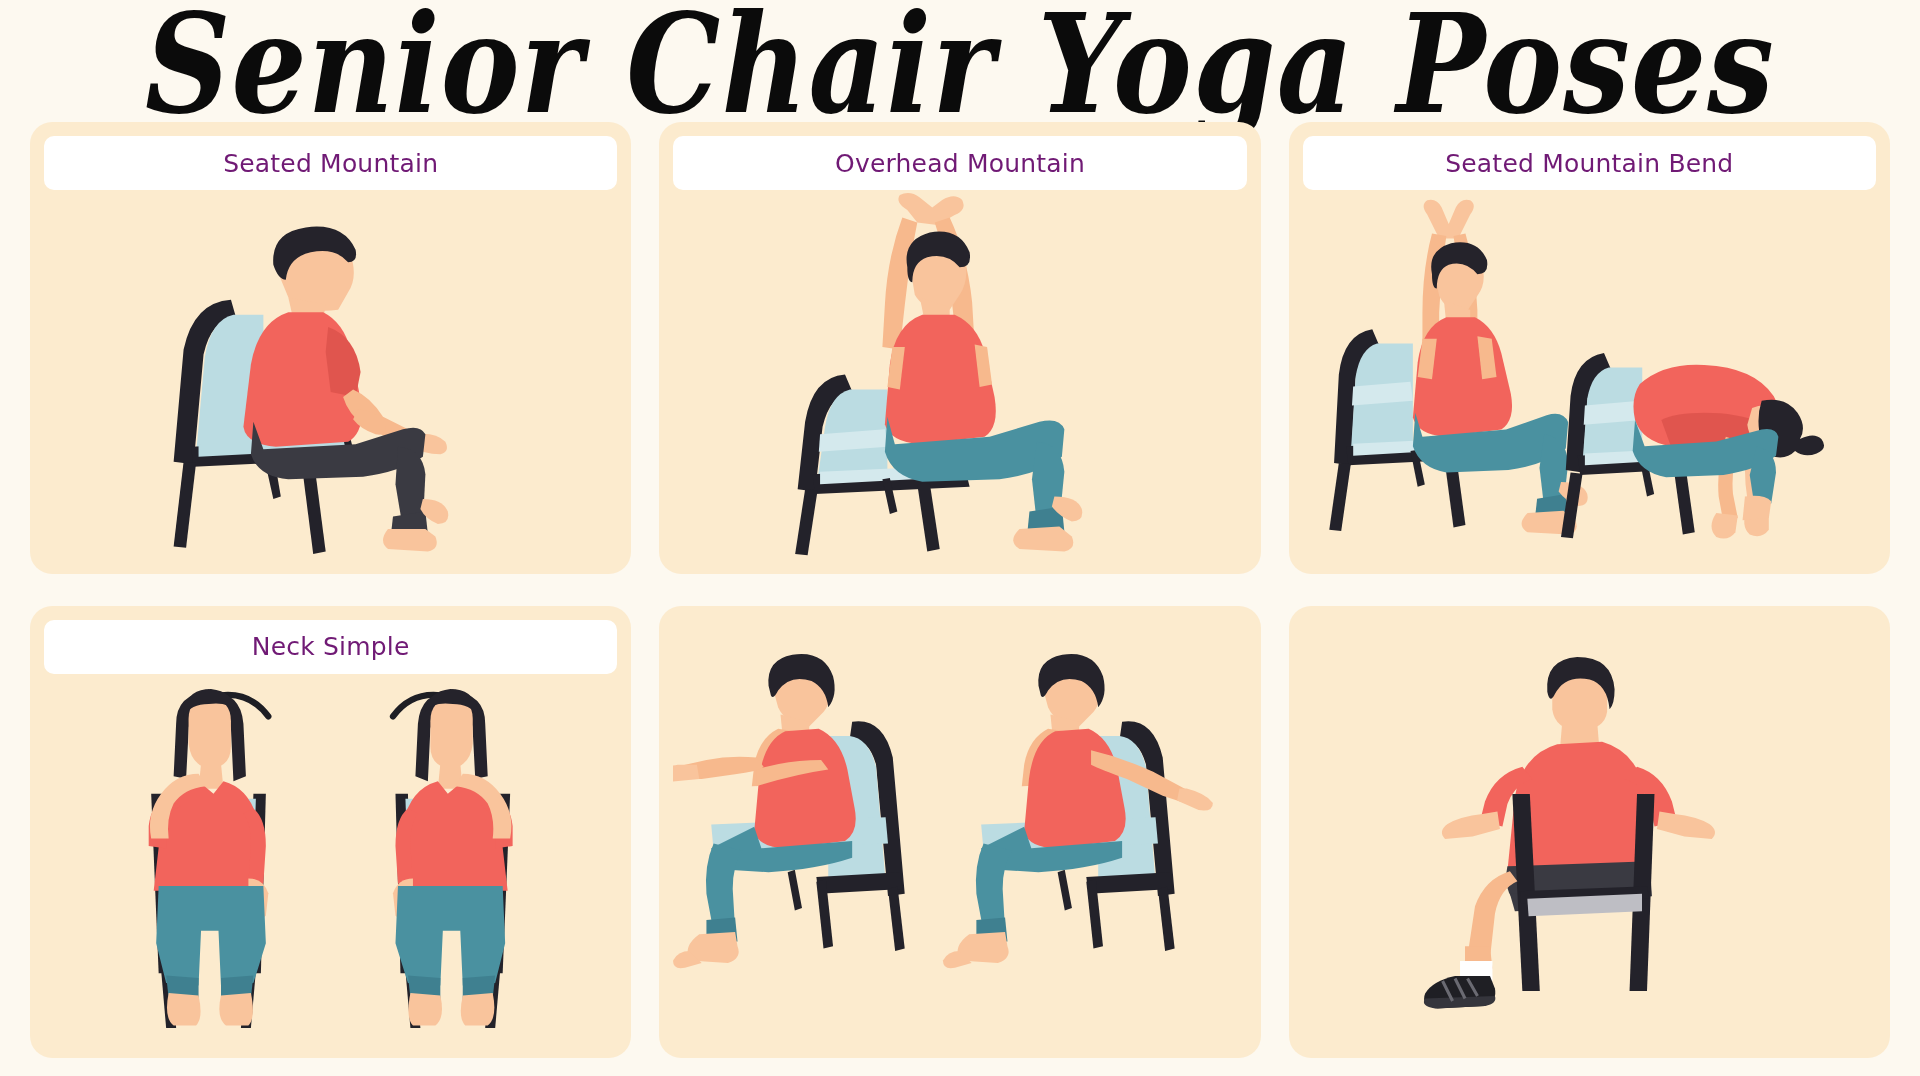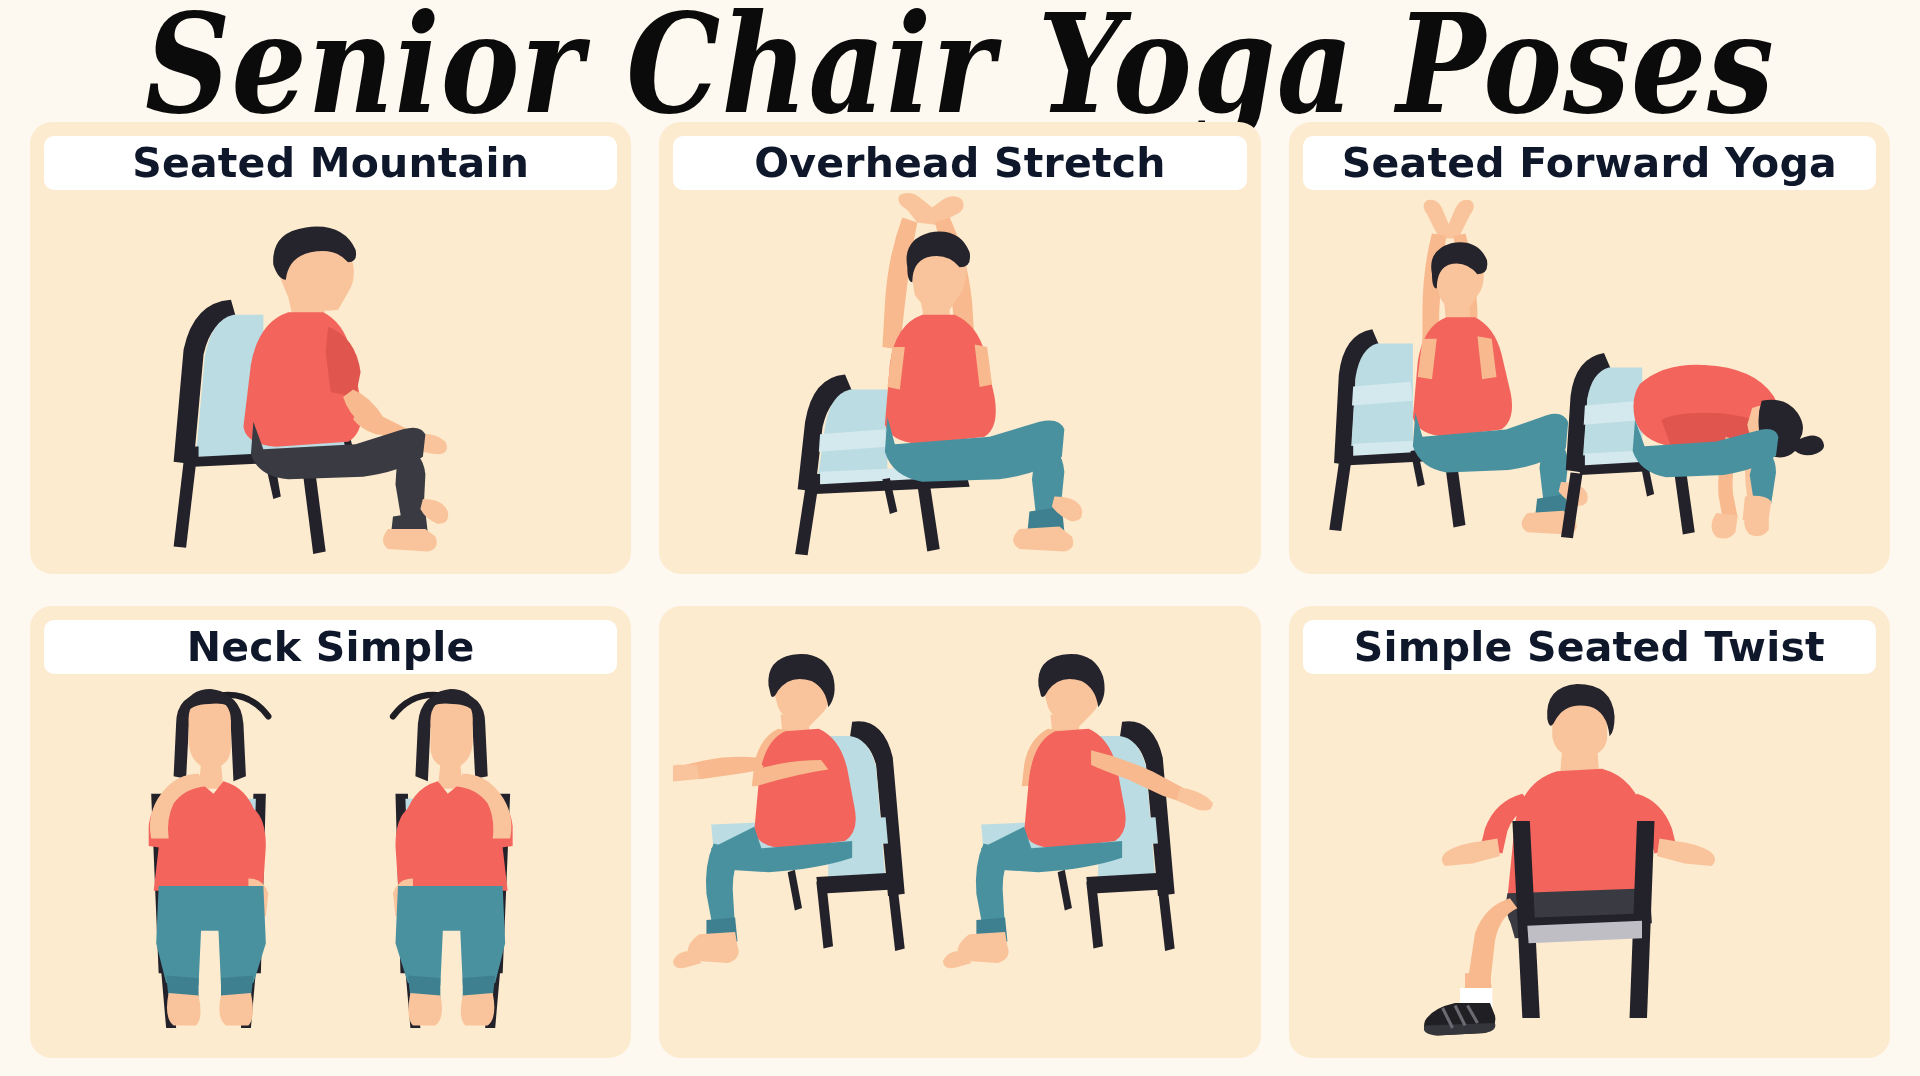--- a/index.html
+++ b/index.html
@@ -67,23 +67,23 @@
     background: #FFFFFF;
     border-radius: 10px;
     height: 54px;
     display: flex;
     align-items: center;
     justify-content: center;
     flex: 0 0 auto;
   }
   .card-label span {
     font-family: "DejaVu Sans", sans-serif;
-    font-size: 41px;
-    font-weight: 700;
-    color: #0f172a;
+    font-size: 25px;
+    font-weight: 400;
+    color: #701a75;
     letter-spacing: 0.2px;
     white-space: nowrap;
   }
 
   .card-art {
     flex: 1;
     display: flex;
     align-items: center;
     justify-content: center;
     min-height: 0;
@@ -141,21 +141,21 @@
             <path d="M304 248 Q320 248 324 258 Q326 268 316 268 Q306 264 302 256 Z" fill="#F9C49C"></path>
 
             <path d="M252 176 Q268 178 274 188 Q276 198 266 196 Q254 192 248 184 Z" fill="#F7B98D"></path>
           </g>
         </svg>
       </div>
     </div>
 
     <div class="card">
       <div class="card-label">
-        <span>Overhead Stretch</span>
+        <span>Overhead Mountain</span>
       </div>
       <div class="card-art">
         <svg viewBox="0 0 460 300" preserveAspectRatio="xMidYMid meet">
           <g>
             <path d="M138 148 Q112 150 106 186 L100 240 L114 242 L120 190 Q126 164 144 162 Z" fill="#23222A"></path>
             <path d="M142 160 Q126 164 122 190 L116 232 L172 230 L172 160 Z" fill="#BBDCE2"></path>
             <path d="M118 196 L170 192 L172 206 L117 210 Z" fill="#D4E9ED"></path>
             <path d="M112 228 L234 222 L238 238 L114 244 Z" fill="#23222A"></path>
             <path d="M118 226 L228 221 L230 230 L118 236 Z" fill="#D4E9ED"></path>
             <path d="M106 240 L98 292 L108 293 L116 241 Z" fill="#23222A"></path>
@@ -183,21 +183,21 @@
             <path d="M286 258 L312 254 L314 274 L284 278 Z" fill="#3F8090"></path>
             <path d="M278 272 Q268 282 278 288 L314 290 Q324 288 320 278 L310 270 Z" fill="#F9C49C"></path>
             <path d="M306 246 Q324 246 328 256 Q330 266 320 266 Q310 262 304 254 Z" fill="#F9C49C"></path>
           </g>
         </svg>
       </div>
     </div>
 
     <div class="card">
       <div class="card-label">
-        <span>Seated Forward Yoga</span>
+        <span>Seated Mountain Bend</span>
       </div>
       <div class="card-art">
         <svg viewBox="0 0 480 300" preserveAspectRatio="xMidYMid meet">
 
           <g>
             <g>
               <path d="M58 110 Q34 114 30 148 L26 222 L40 224 L44 152 Q48 128 64 124 Z" fill="#23222A"></path>
               <path d="M62 122 Q48 126 44 150 L40 214 L92 212 L92 122 Z" fill="#BBDCE2"></path>
               <path d="M42 158 L90 154 L92 170 L41 174 Z" fill="#D4E9ED"></path>
               <path d="M36 208 L150 202 L154 218 L38 224 Z" fill="#23222A"></path>
@@ -386,23 +386,20 @@
             <path d="M34 158 Q26 176 28 200 L34 232 L52 230 L50 196 Q50 176 58 164 Z" fill="#4A91A0"></path>
             <path d="M28 222 L52 220 L54 240 L28 242 Z" fill="#3F8090"></path>
             <path d="M22 234 Q8 244 14 256 L46 258 Q58 254 54 244 L52 232 Z" fill="#F9C49C"></path>
             <path d="M14 248 Q4 248 0 256 Q0 264 10 262 L24 258 Z" fill="#F9C49C"></path>
           </g>
         </svg>
       </div>
     </div>
 
     <div class="card">
-      <div class="card-label">
-        <span>Simple Seated Twist</span>
-      </div>
       <div class="card-art">
         <svg viewBox="0 0 460 300" preserveAspectRatio="xMidYMid meet">
           <g>
 
             <path d="M200 34 Q200 14 220 12 Q242 12 244 34 L244 52 Q242 66 222 68 Q202 66 200 50 Z" fill="#F9C49C"></path>
             <path d="M196 36 Q194 10 220 8 Q248 8 250 34 Q250 46 246 50 Q244 30 230 26 Q210 22 202 38 Q198 46 196 36 Z" fill="#25232B"></path>
             <path d="M208 60 L206 84 L238 84 L236 60 Z" fill="#F9C49C"></path>
 
             <path d="M204 78 Q176 86 170 120 L164 180 L278 176 L274 116 Q268 84 240 76 Z" fill="#F2645C"></path>
 

